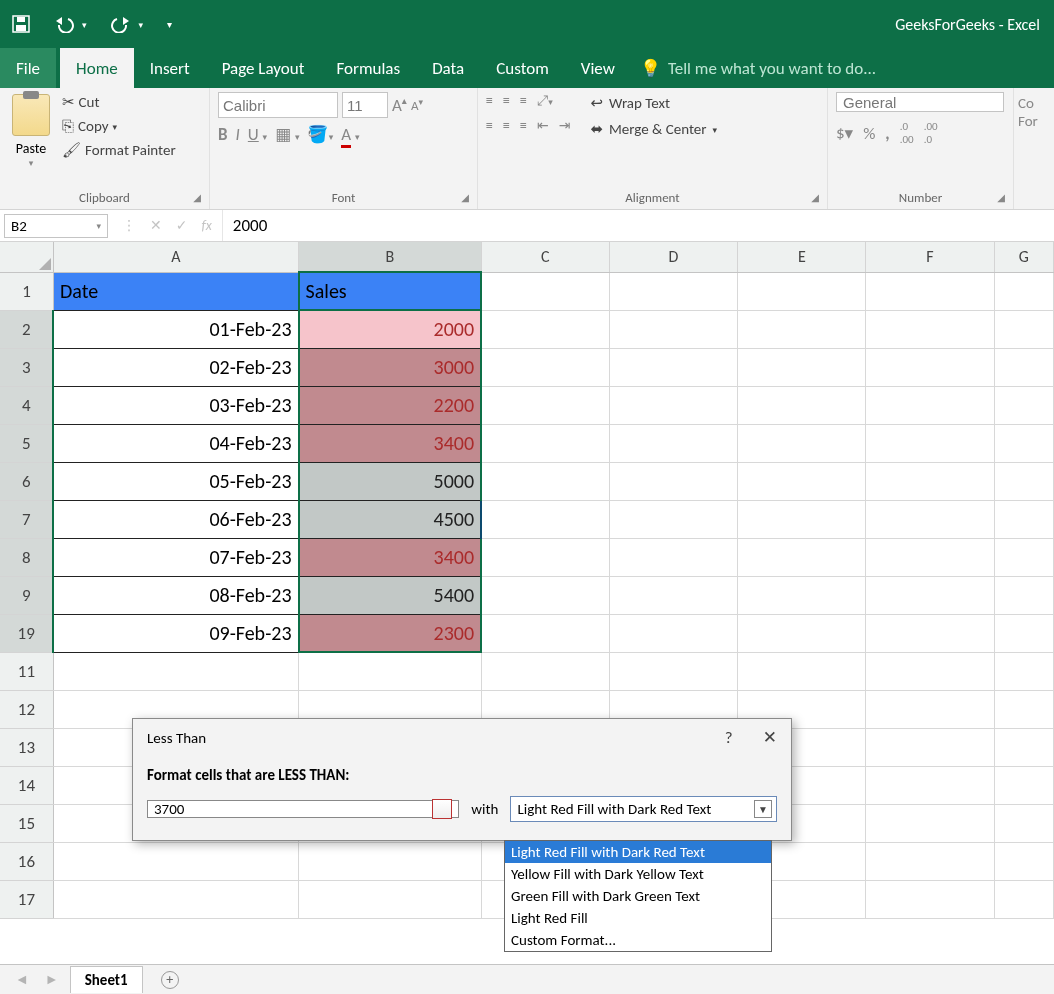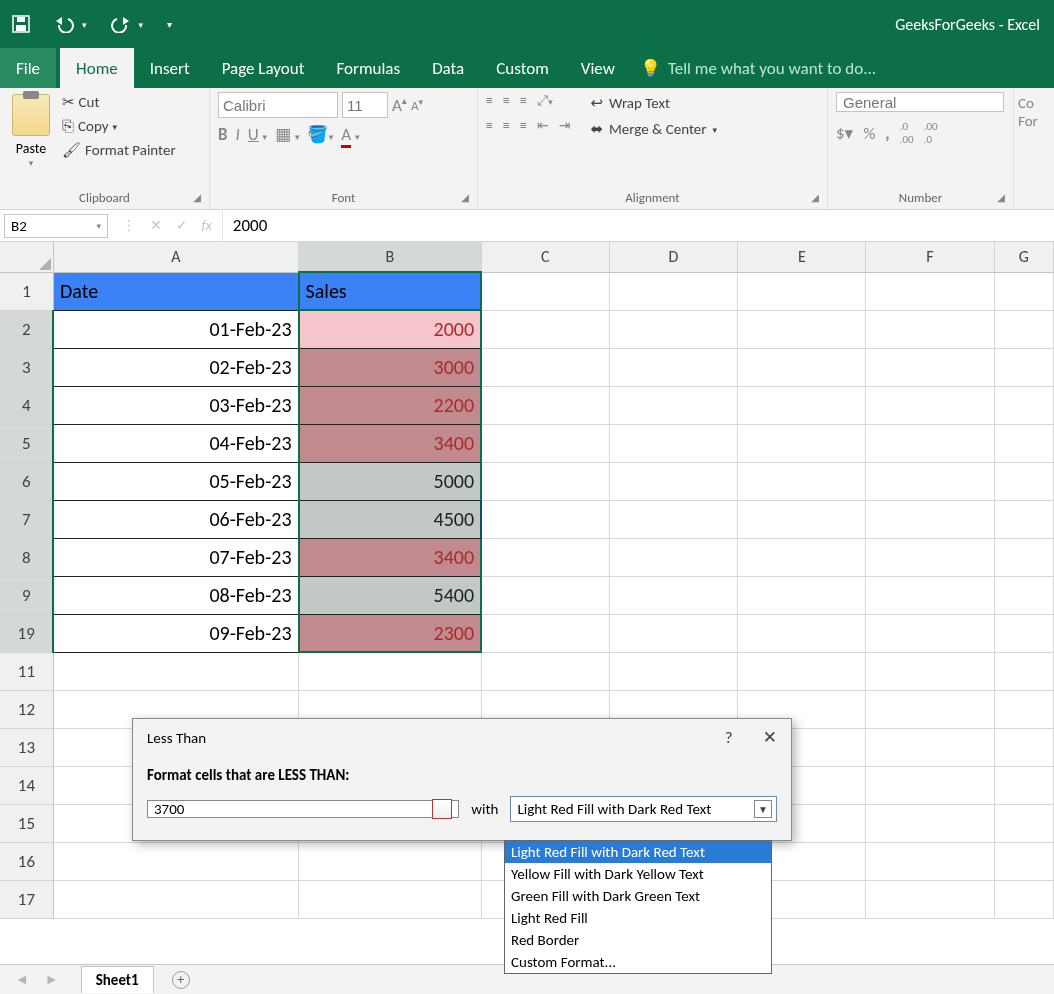--- a/index.html
+++ b/index.html
@@ -60,21 +60,21 @@
 .cell { border-right: 1px solid #d8d8d8; border-bottom: 1px solid #d8d8d8; padding: 2px 6px; font-size: 20px; height: 38px; }
 .cell.hdr { font-weight: normal; background: #3b82f6; }
 .cell.date { text-align: right; border: 1px solid #222; }
 .cell.sales { text-align: right; border: 1px solid #222; margin-left: 48px; }
 .cf-light { background: #f6c4cb; color: #aa2b2b; }
 .cf-sel { background: #c18a8f; color: #aa2b2b; }
 .cf-neutral { background: #c2c8c6; color: #222; padding-left: 42px; }
 
 .sheet-tabs { position: absolute; bottom: 0; left: 0; right: 0; height: 30px; border-top: 1px solid #c4c4c4; background: #f3f3f3; display: flex; align-items: center; padding-left: 10px; gap: 6px; }
 .nav-arrow { color: #b4b4b4; padding: 0 5px; }
-.sheet-tab { background: #fff; border: 1px solid #c4c4c4; border-bottom: none; padding: 4px 14px; font-size: 15px; font-weight: bold; margin-left: 11px; }
+.sheet-tab { background: #fff; border: 1px solid #c4c4c4; border-bottom: none; padding: 4px 14px; font-size: 15px; font-weight: bold; }
 .new-sheet { border: 1px solid #999; border-radius: 50%; width: 18px; height: 18px; display: flex; align-items: center; justify-content: center; color: #666; margin-left: 12px; font-size: 14px;}
 
 .dialog { position: absolute; left: 114px; top: 718px; width: 660px; background: #f3f3f3; border: 1px solid #8a8a8a; box-shadow: 3px 3px 10px rgba(0,0,0,0.3); z-index: 100; margin-left: 18px; }
 .dialog-title { display: flex; justify-content: space-between; align-items: center; padding: 8px 14px; font-size: 15px; }
 .dialog-title-right { display: flex; gap: 30px; font-size: 17px; color: #444; }
 .dialog-body { padding: 10px 14px 18px 14px; }
 .dialog-label { font-weight: bold; font-size: 15px; margin-bottom: 12px; }
 .dialog-row { display: flex; align-items: center; gap: 12px; }
 .dialog-input { border: 1px solid #888; background: #fff; width: 314px; height: 18px; padding: 2px 6px; display: flex; justify-content: space-between; align-items: center; font-size: 15px; }
 .range-picker { width: 20px; height: 20px; border: 1px solid #b33; background: linear-gradient(#fff,#eee); }
@@ -499,21 +499,20 @@
       </div>
     </div>
   </div>
 </div>
 
 <div class="dropdown-list" id="dd-list">
     <div class="dd-item sel">Light Red Fill with Dark Red Text</div>
     <div class="dd-item">Yellow Fill with Dark Yellow Text</div>
     <div class="dd-item">Green Fill with Dark Green Text</div>
     <div class="dd-item">Light Red Fill</div>
-    <div class="dd-item">Red Border</div>
     <div class="dd-item">Custom Format...</div>
   </div>
 
 <div class="sheet-tabs">
   <span class="nav-arrow">◄</span>
   <span class="nav-arrow">►</span>
   <div class="sheet-tab">Sheet1</div>
   <div class="new-sheet">+</div>
 </div>
 

